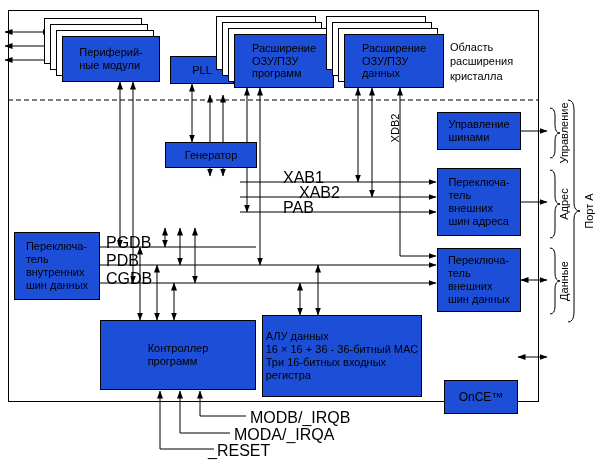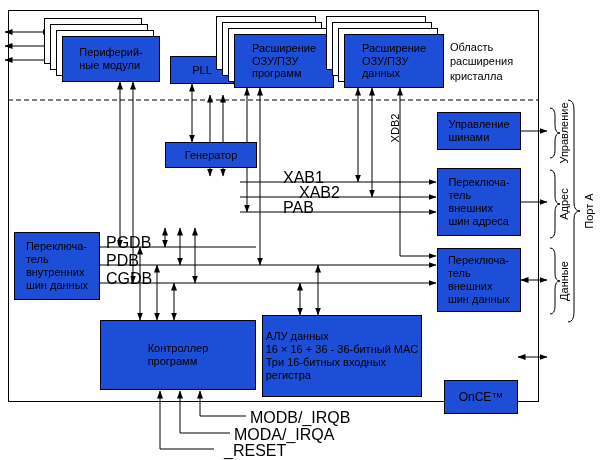--- a/index.html
+++ b/index.html
@@ -176,15 +176,15 @@
   <div class="blabel" style="left:283px; top:199px;">PAB</div>
   <div class="vlabel" style="left:395px; top:128px;">XDB2</div>
 
   <div class="vlabel" style="left:564px; top:133px;">Управление</div>
   <div class="vlabel" style="left:564px; top:204px;">Адрес</div>
   <div class="vlabel" style="left:564px; top:281px;">Данные</div>
   <div class="vlabel" style="left:589px; top:211px;">Порт A</div>
 
   <div class="sig" style="left:250px; top:409px;">MODB/_IRQB</div>
   <div class="sig" style="left:234px; top:426px;text-align:right;">MODA/_IRQA</div>
-  <div class="sig" style="left:224px; top:442px;">_RESET</div>
+  <div class="sig" style="left:208px; top:442px;">_RESET</div>
 
 </div>
 
 </body></html>

